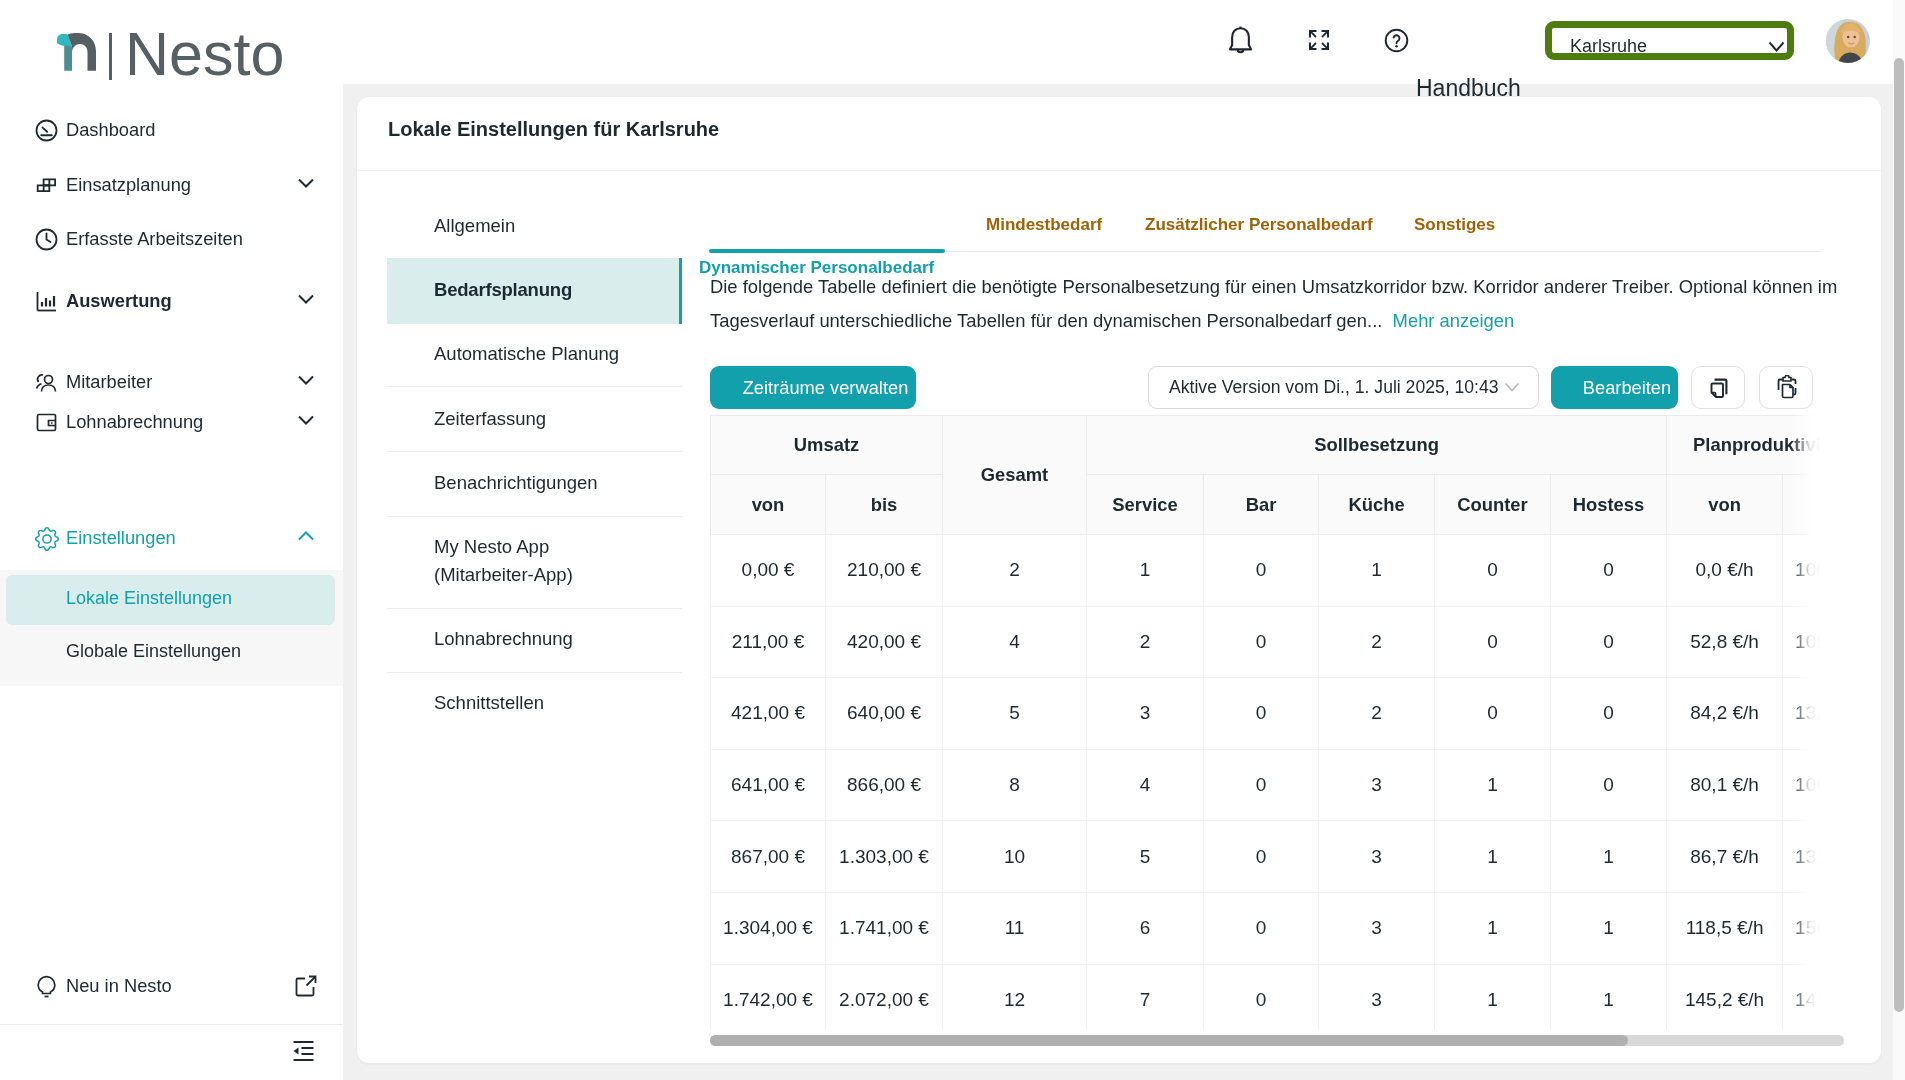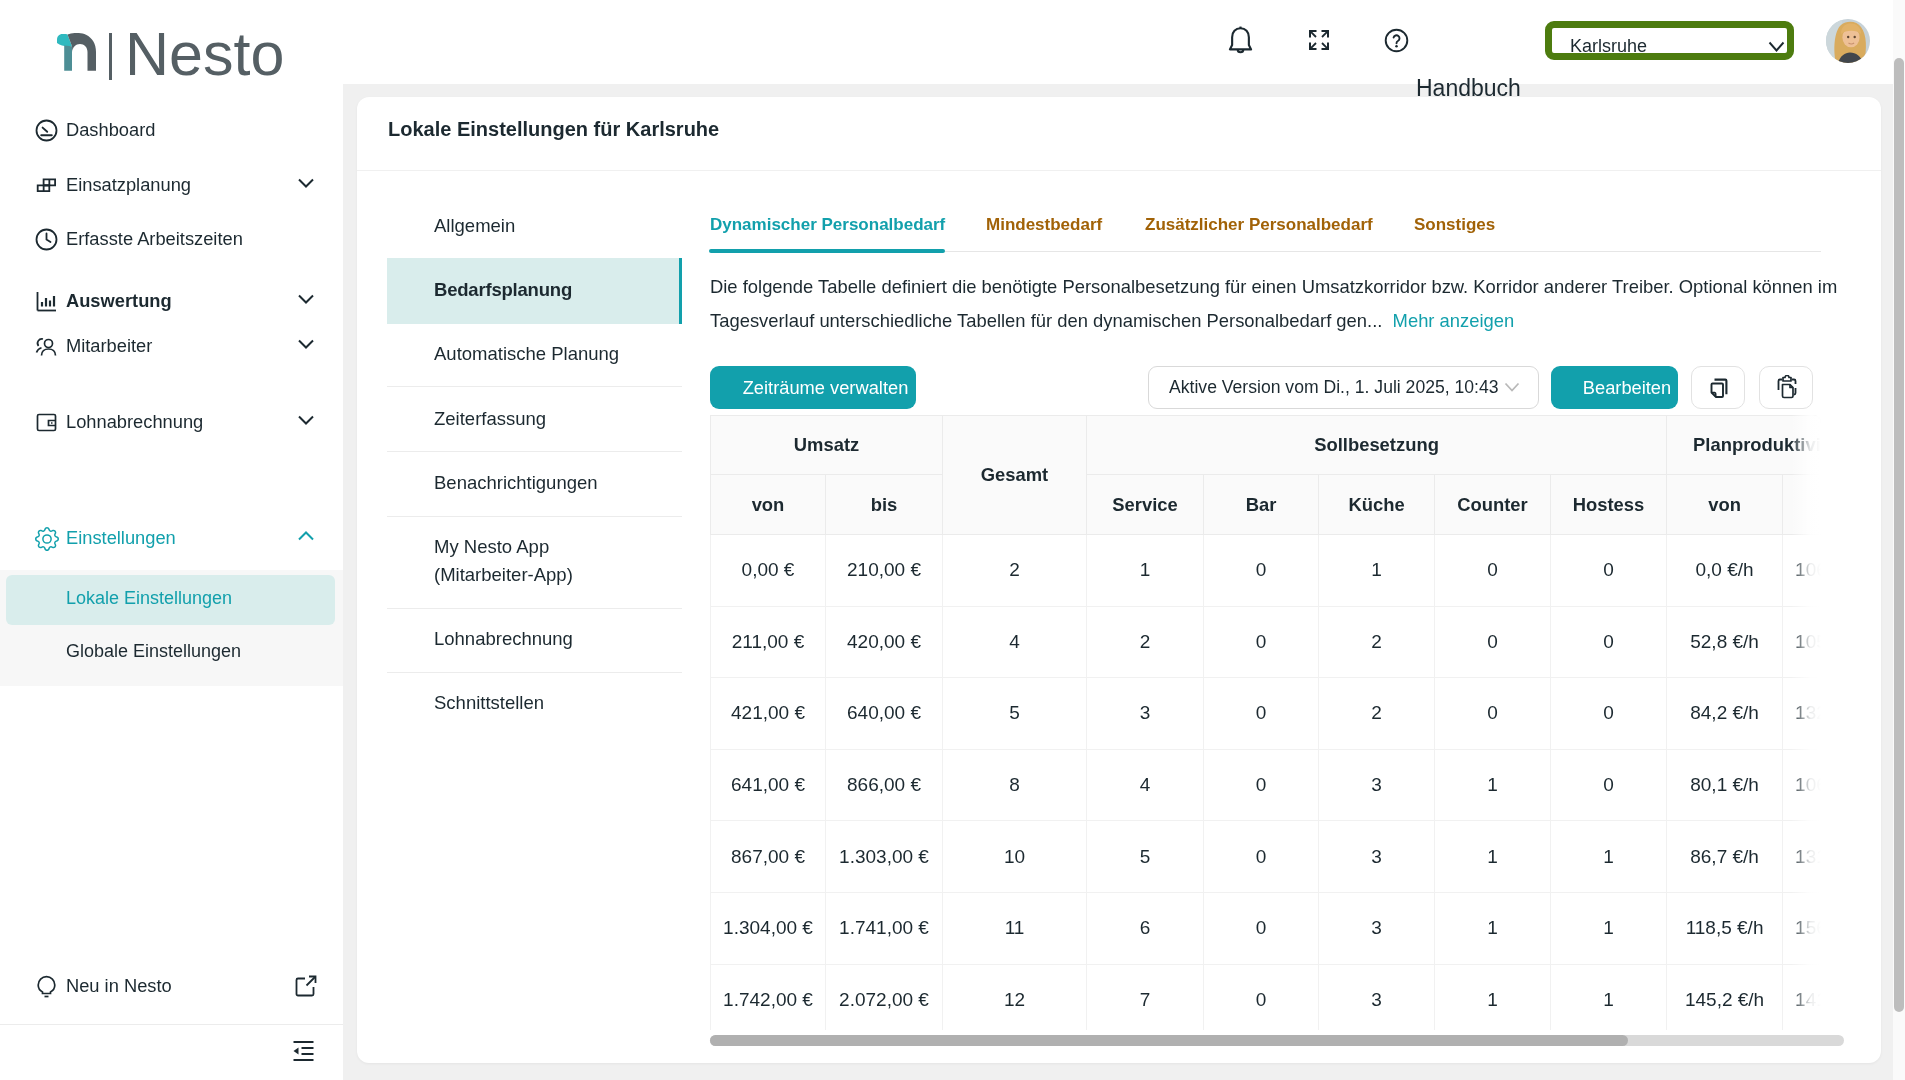--- a/index.html
+++ b/index.html
@@ -174,21 +174,21 @@
         <path d="M7 16.5 V12" stroke="#1c2930" stroke-width="2.2"></path>
         <path d="M11 16.5 V8" stroke="#1c2930" stroke-width="2.2"></path>
         <path d="M15 16.5 V10.5" stroke="#1c2930" stroke-width="2.2"></path>
         <path d="M19 16.5 V6" stroke="#1c2930" stroke-width="2.2"></path>
       </svg>
     <span class="lbl">Auswertung</span>
     <svg class="chev" width="18" height="12" viewBox="0 0 18 12">
         <path d="M2 2.5 L9 9.5 L16 2.5" fill="none" stroke="#1c2930" stroke-width="2"></path>
       </svg>
   </div>
-  <div class="navitem" style="top:335px;">
+  <div class="navitem" style="top:371px;">
     <svg class="ico" width="24" height="24" viewBox="0 0 24 24">
         <g fill="none" stroke="#1c2930" stroke-width="1.7">
           <circle cx="13.5" cy="8.5" r="4"></circle>
           <path d="M6.5 20.5 c0-4 3-6.5 7-6.5 s7 2.5 7 6.5"></path>
           <path d="M8 4 a4.4 4.4 0 0 0 -4.5 7"></path>
           <path d="M1.5 17.5 c0.8-2.6 2.6-4.2 5-4.8"></path>
         </g>
       </svg>
     <span class="lbl">Mitarbeiter</span>
     <svg class="chev" width="18" height="12" viewBox="0 0 18 12">
@@ -264,21 +264,21 @@
     <div class="abs txt" style="left:47px; top:439px;">My Nesto App</div>
     <div class="abs txt" style="left:47px; top:467px;">(Mitarbeiter-App)</div>
     <div class="abs txt" style="left:47px; top:531px;">Lohnabrechnung</div>
     <div class="abs txt" style="left:47px; top:595px;">Schnittstellen</div>
     <div class="abs bline" style="top:289px;"></div>
     <div class="abs bline" style="top:354px;"></div>
     <div class="abs bline" style="top:419px;"></div>
     <div class="abs bline" style="top:511px;"></div>
     <div class="abs bline" style="top:575px;"></div>
   </div>
-  <div class="tab" style="left:353px; color:#12a0ac;">Dynamischer Personalbedarf</div>
+  <div class="tab" style="left:342px; color:#12a0ac;margin-top:43px;">Dynamischer Personalbedarf</div>
   <div class="tab" style="left:629px;">Mindestbedarf</div>
   <div class="tab" style="left:788px;">Zusätzlicher Personalbedarf</div>
   <div class="tab" style="left:1057px;">Sonstiges</div>
   <div id="tabline"></div>
   <div id="tabactive"></div>
   <div id="desc">Die folgende Tabelle definiert die benötigte Personalbesetzung für einen Umsatzkorridor bzw. Korridor anderer Treiber. Optional können im<br>Tagesverlauf unterschiedliche Tabellen für den dynamischen Personalbedarf gen...&nbsp;&nbsp;<a>Mehr anzeigen</a></div>
   <div class="btn btn-teal" id="btn-zeit">Zeiträume verwalten</div>
   <div class="btn" id="verssel">
       <span>Aktive Version vom Di., 1. Juli 2025, 10:43</span>
     <svg class="abs" style="left:355px; top:15px;" width="16" height="11" viewBox="0 0 16 11">

